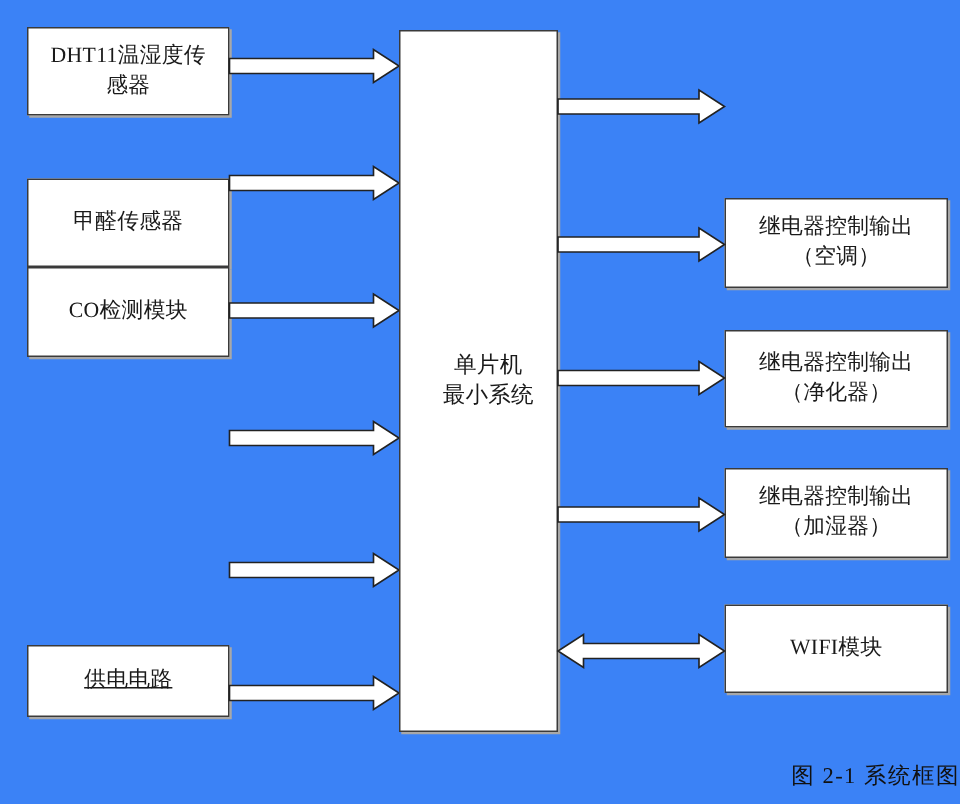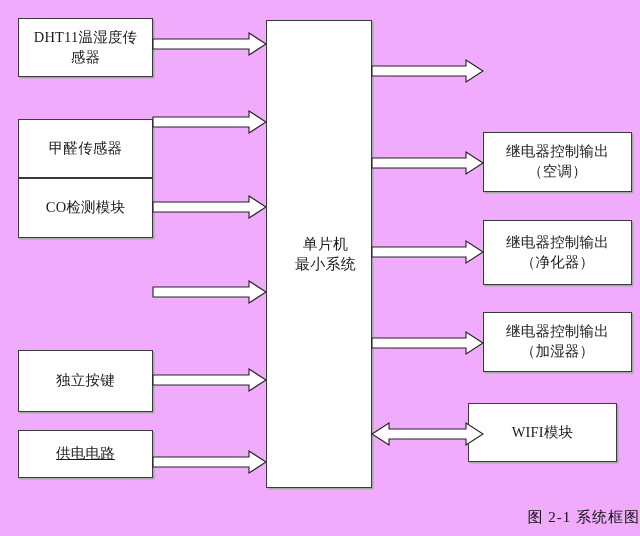--- a/index.html
+++ b/index.html
@@ -4,21 +4,21 @@
 <style>
   html, body {
     margin: 0;
     padding: 0;
     background: #ffffff;
   }
   #canvas {
     position: relative;
     width: 640px;
     height: 536px;
-    background: #f0abfc;
+    background: #3b82f6;
     font-family: "Liberation Serif", "DejaVu Serif", serif;
     overflow: hidden;
   }
   .node {
     position: absolute;
     box-sizing: border-box;
     border: 1px solid #3a3a3a;
     background: #ffffff;
     display: flex;
     align-items: center;
@@ -82,23 +82,20 @@
     <div class="arrow" style="left: 153px; top: 193px; width: 113px; height: 28px;">
       <svg width="113" height="28" viewBox="0 0 113 28">
         <polygon points="0,9 96,9 96,3 113,14 96,25 96,19 0,19" fill="#ffffff" stroke="#222222" stroke-width="1.1" stroke-linejoin="miter"></polygon>
       </svg>
     </div>
     <div class="arrow" style="left: 153px; top: 278px; width: 113px; height: 28px;">
       <svg width="113" height="28" viewBox="0 0 113 28">
         <polygon points="0,9 96,9 96,3 113,14 96,25 96,19 0,19" fill="#ffffff" stroke="#222222" stroke-width="1.1" stroke-linejoin="miter"></polygon>
       </svg>
     </div>
-    <div class="node" id="keys" style="left: 18px; top: 350px; width: 135px; height: 62px; border-color: rgb(58, 58, 58); color: rgb(26, 26, 26); box-shadow: rgb(168, 168, 168) 1.5px 1.5px 0px 0px;">
-      <span class="label">独立按键</span>
-    </div>
     <div class="arrow" style="left: 153px; top: 366px; width: 113px; height: 28px;">
       <svg width="113" height="28" viewBox="0 0 113 28">
         <polygon points="0,9 96,9 96,3 113,14 96,25 96,19 0,19" fill="#ffffff" stroke="#222222" stroke-width="1.1" stroke-linejoin="miter"></polygon>
       </svg>
     </div>
     <div class="node" id="power" style="left: 18px; top: 430px; width: 135px; height: 48px; border-color: rgb(58, 58, 58); color: rgb(26, 26, 26); box-shadow: rgb(168, 168, 168) 1.5px 1.5px 0px 0px; text-decoration: underline;">
       <span class="label">供电电路</span>
     </div>
     <div class="arrow" style="left: 153px; top: 448px; width: 113px; height: 28px;">
       <svg width="113" height="28" viewBox="0 0 113 28">
@@ -134,21 +131,21 @@
     </div>
     <div class="node" id="relay-humid" style="left: 483px; top: 312px; width: 149px; height: 60px; border-color: rgb(58, 58, 58); color: rgb(26, 26, 26); box-shadow: rgb(168, 168, 168) 1.5px 1.5px 0px 0px;">
       <span class="label">继电器控制输出
 （加湿器）</span>
     </div>
     <div class="arrow" style="left: 372px; top: 329px; width: 111px; height: 28px;">
       <svg width="111" height="28" viewBox="0 0 111 28">
         <polygon points="0,9 94,9 94,3 111,14 94,25 94,19 0,19" fill="#ffffff" stroke="#222222" stroke-width="1.1" stroke-linejoin="miter"></polygon>
       </svg>
     </div>
-    <div class="node" id="wifi" style="left: 468px; top: 403px; width: 149px; height: 59px; border-color: rgb(58, 58, 58); color: rgb(26, 26, 26); box-shadow: rgb(168, 168, 168) 1.5px 1.5px 0px 0px;">
+    <div class="node" id="wifi" style="left: 483px; top: 403px; width: 149px; height: 59px; border-color: rgb(58, 58, 58); color: rgb(26, 26, 26); box-shadow: rgb(168, 168, 168) 1.5px 1.5px 0px 0px;">
       <span class="label">WIFI模块</span>
     </div>
     <div class="arrow" style="left: 372px; top: 420px; width: 111px; height: 28px;">
       <svg width="111" height="28" viewBox="0 0 111 28">
         <polygon points="17,3 17,9 94,9 94,3 111,14 94,25 94,19 17,19 17,25 0,14" fill="#ffffff" stroke="#222222" stroke-width="1.1" stroke-linejoin="miter"></polygon>
       </svg>
     </div>
     <div id="caption" style="top: 508px;">图 2-1 系统框图</div>
   </div>
 

